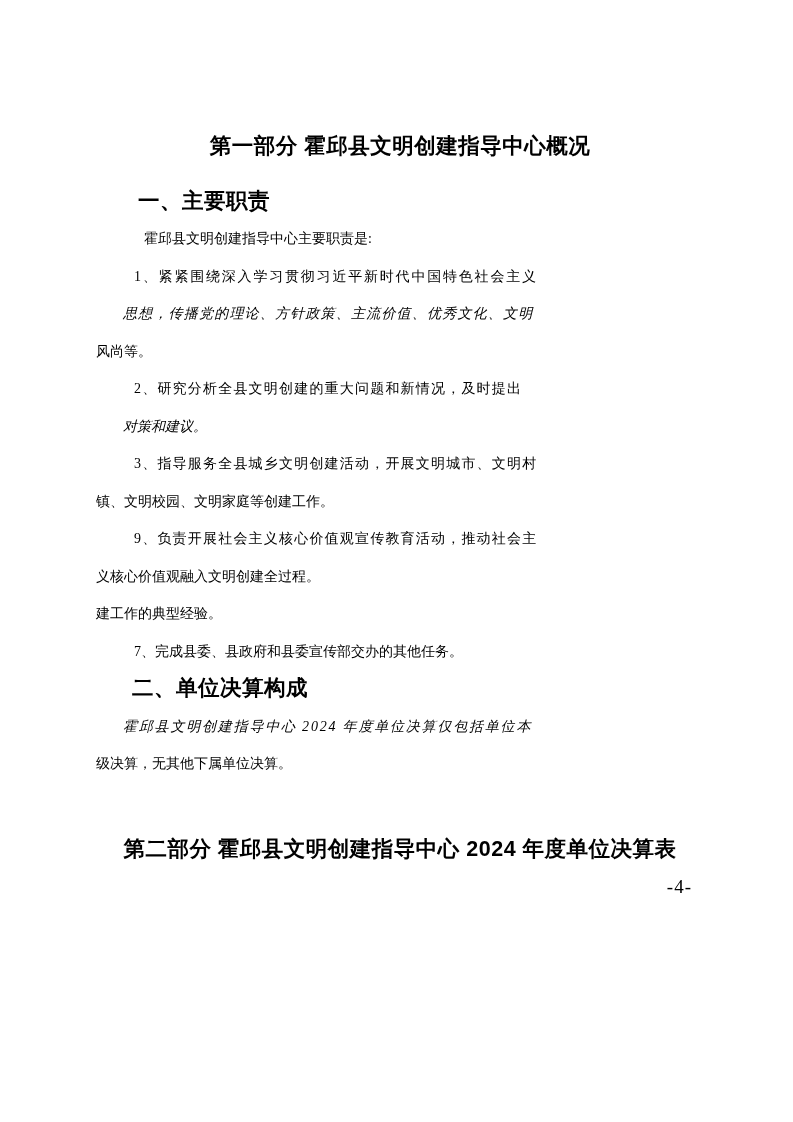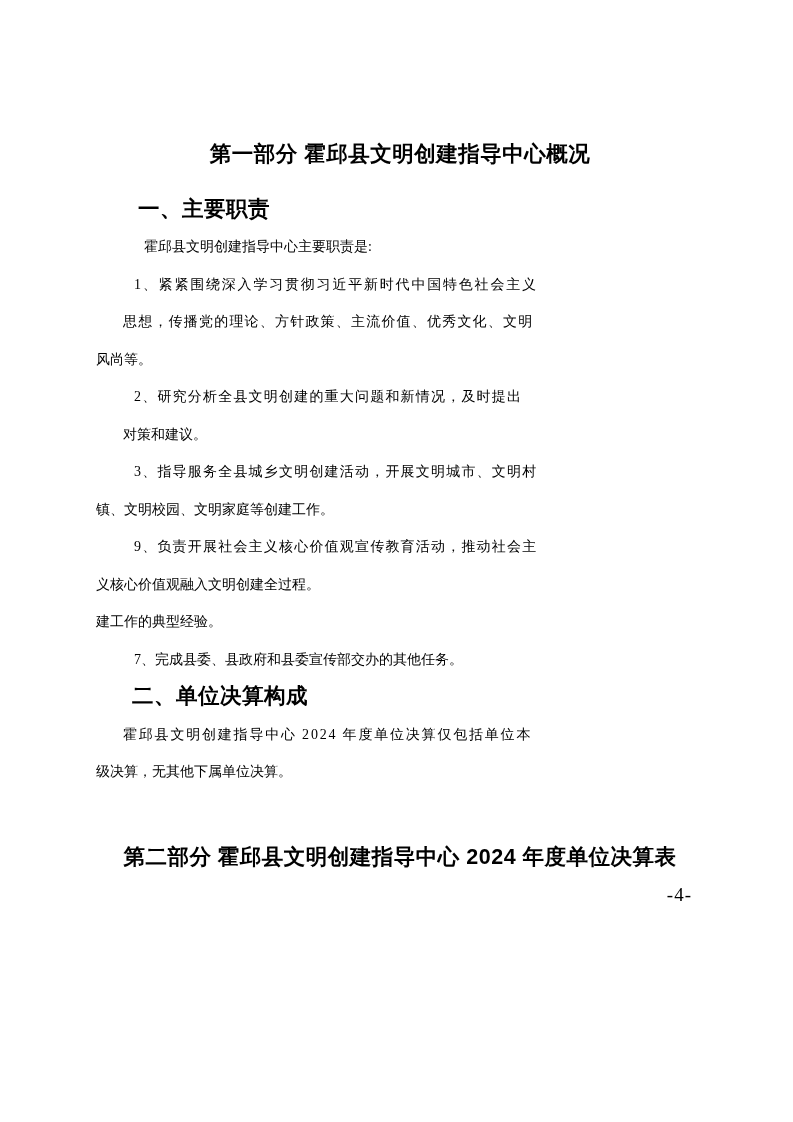--- a/index.html
+++ b/index.html
@@ -11,42 +11,42 @@
     position: relative;
     width: 793px;
     height: 1122px;
     background: #ffffff;
     color: #000000;
     overflow: hidden;
   }
   .content {
     position: absolute;
     left: 96px;
-    top: 136px;
+    top: 128px;
     width: 608px;
   }
   .line {
     font-family: "Liberation Serif", "DejaVu Serif", serif;
     font-size: 14px;
     line-height: 37.5px;
     height: 37.5px;
     white-space: nowrap;
     overflow: visible;
   }
   .head {
     font-family: "Liberation Sans", "DejaVu Sans", sans-serif;
     font-weight: 700;
     font-size: 21.5px;
     letter-spacing: 0.5px;
   }
   .center   { text-align: center; }
   .just     { letter-spacing: 1.2px; }
   .just-wide{ letter-spacing: 1.8px; }
   .ind-num  { padding-left: 38px; }
-  .ind-hang { padding-left: 27px; }
+  .ind-hang { padding-left: 27px; font-style: italic; }
   .ind-intro{ padding-left: 48px; }
   .ind-h1   { padding-left: 42px; }
   .ind-h2   { padding-left: 36px; }
   .gap-after-title { margin-top: 17px; }
   .part2-title     { margin-top: 48px; }
   .page-number {
     text-align: right;
     padding-right: 12px;
     font-size: 19px;
     letter-spacing: 1px;

